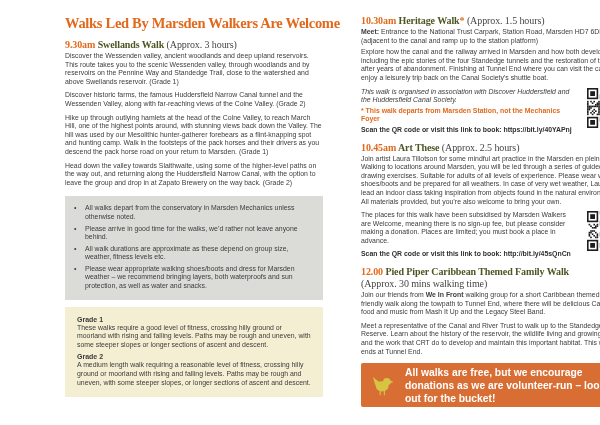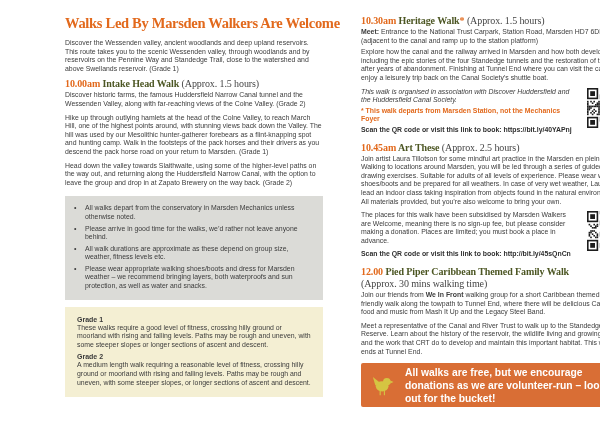--- a/index.html
+++ b/index.html
@@ -51,29 +51,29 @@
 </head>
 <body>
 
 <div class="page">
   <div class="columns">
 
     <div class="col-left">
       <h1 class="title">Walks Led By Marsden Walkers Are Welcome</h1>
 
       <section class="walk">
+        <div class="walk-head">
+          <span class="time">9.30am</span>
+          <span class="wname">Swellands Walk</span>
+          <span class="dur">(Approx. 3 hours)</span>
+        </div>
         <p class="body">Discover the Wessenden valley, ancient woodlands and deep upland reservoirs. This route takes you to the scenic Wessenden valley, through woodlands and by reservoirs on the Pennine Way and Standedge Trail, close to the watershed and above Swellands reservoir. (Grade 1)</p>
       </section>
 
       <section class="walk">
-        <div class="walk-head">
-          <span class="time">10.00am</span>
-          <span class="wname">Intake Head Walk</span>
-          <span class="dur">(Approx. 1.5 hours)</span>
-        </div>
         <p class="body">Discover historic farms, the famous Huddersfield Narrow Canal tunnel and the Wessenden Valley, along with far-reaching views of the Colne Valley. (Grade 2)</p>
       </section>
 
       <section class="walk">
         <p class="body">Hike up through outlying hamlets at the head of the Colne Valley, to reach March Hill, one of the highest points around, with stunning views back down the Valley. The hill was used by our Mesolithic hunter-gatherer forebears as a flint-knapping spot and hunting camp. Walk in the footsteps of the pack horses and their drivers as you descend the pack horse road on your return to Marsden. (Grade 1)</p>
       </section>
 
       <section class="walk">
         <p class="body">Head down the valley towards Slaithwaite, using some of the higher-level paths on the way out, and returning along the Huddersfield Narrow Canal, with the option to leave the group and drop in at Zapato Brewery on the way back. (Grade 2)</p>
       </section>

